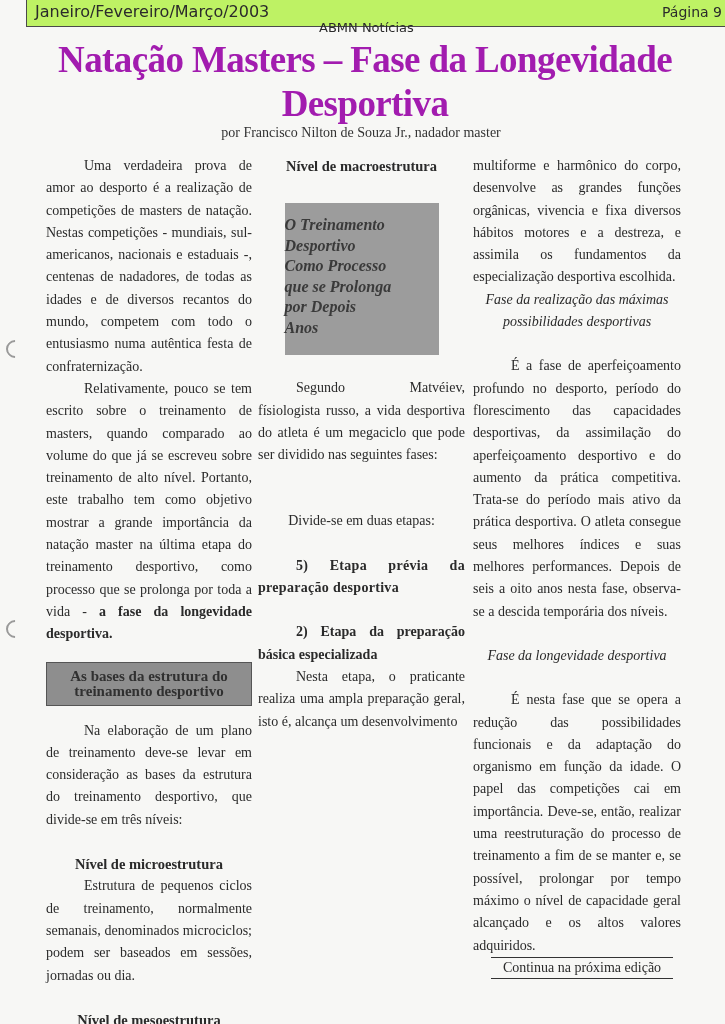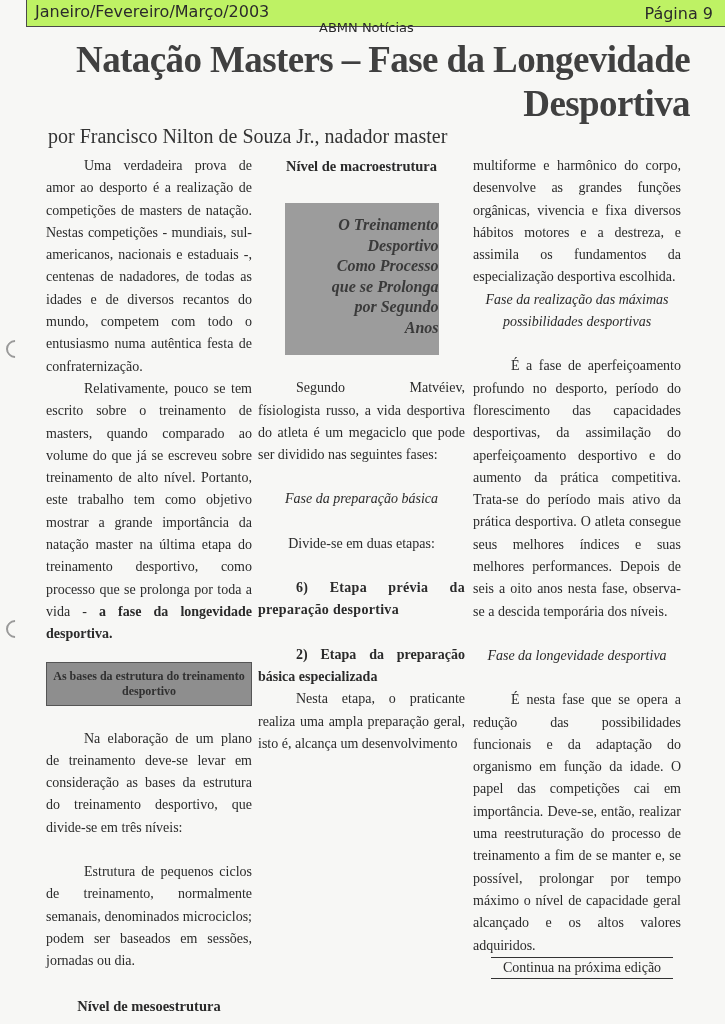--- a/index.html
+++ b/index.html
@@ -13,56 +13,56 @@
   .header-bar {
     position: absolute; left: 26px; top: 0; width: 702px; height: 27px;
     background: #bef264;
     border: 1px solid #4a4a4a; border-top: none;
     box-sizing: border-box;
     font-family: "DejaVu Sans", sans-serif;
     color: #2b2b2b;
   }
   .header-bar .issue { position: absolute; left: 8px; top: 2px; font-size: 16px; }
   .header-bar .pub { position: absolute; left: 292px; top: 20px; font-size: 13px; }
-  .header-bar .page { position: absolute; right: 14px; top: 4px; font-size: 16px; }
+  .header-bar .page { position: absolute; right: 5px; top: 4px; font-size: 14px; }
 
   .title {
     position: absolute; left: 40px; top: 38px; width: 650px;
-    text-align: right; font-weight: bold;
+    text-align: center; font-weight: bold;
     font-size: 37px; line-height: 44px; letter-spacing: -0.6px;
-    color: #404040;
+    color: #a21caf;
   }
   .byline {
-    position: absolute; left: 48px; top: 125px; width: 650px;
-    font-size: 20px; color: #333;
+    position: absolute; left: 36px; top: 125px; width: 650px;
+    text-align: center; font-size: 14px; color: #333;
   }
 
   .col { position: absolute; font-size: 14px; line-height: 22.3px; text-align: justify; }
   .col1 { left: 46px; top: 155px; width: 206px; }
   .col2 { left: 258px; top: 155px; width: 207px; }
   .col3 { left: 473px; top: 155px; width: 208px; }
 
   .col p { margin: 0; }
   .indent { text-indent: 38px; }
   .center { text-align: center; }
   .bold { font-weight: bold; }
   .ital { font-style: italic; }
   .subhead { font-weight: bold; text-align: center; font-size: 14.5px; }
   .gap { height: 22px; }
 
   .sidebar-box {
-    margin: 4px 0 12px 0; padding: 6px 2px;
+    margin: 4px 0 4px 0; padding: 6px 2px;
     background: #8e8e8e; border: 1px solid #555;
-    text-align: center; font-weight: bold; font-size: 12px; line-height: 15px;
+    text-align: center; font-weight: bold; font-size: 15px; line-height: 15px;
     color: #303030;
   }
   .pullquote {
     margin: 26px auto 0 auto; width: 154px; height: 152px;
     background: #9c9c9c;
-    text-align: right; font-style: italic; font-weight: bold;
+    text-align: left; font-style: italic; font-weight: bold;
     font-size: 16px; line-height: 20.5px; color: #3a3a3a;
     padding-top: 12px; box-sizing: border-box;
   }
   .continue-box {
     margin-top: 0px; border-top: 1.5px solid #333; border-bottom: 1.5px solid #333;
     text-align: center; font-size: 14px; line-height: 20px; width: 182px; margin-left: 18px;
   }
   .binder-mark {
     position: absolute; width: 14px; height: 14px;
     border: 2px solid #9a9a9a; border-radius: 50%;
@@ -86,44 +86,44 @@
 <div class="byline">por Francisco Nilton de Souza Jr., nadador master</div>
 
 <div class="col col1">
   <p class="indent">Uma verdadeira prova de amor ao desporto é a realização de competições de masters de natação. Nestas competições - mundiais, sul-americanos, nacionais e estaduais -, centenas de nadadores, de todas as idades e de diversos recantos do mundo, competem com todo o entusiasmo numa autêntica festa de confraternização.</p>
   <p class="indent"><span>Relativamente, pouco se tem escrito sobre o treinamento de masters, quando comparado ao volume do que já se escreveu sobre treinamento de alto nível. Portanto, este trabalho tem como objetivo mostrar a grande importância da natação master na última etapa do treinamento desportivo, como processo que se prolonga por toda a vida - </span><span class="bold">a fase da longevidade desportiva.</span></p>
   <div style="height:12px"></div>
   <div class="sidebar-box">As bases da estrutura do treinamento desportivo</div>
   <div style="height:10px"></div>
   <p class="indent">Na elaboração de um plano de treinamento deve-se levar em consideração as bases da estrutura do treinamento desportivo, que divide-se em três níveis:</p>
   <div class="gap"></div>
+  <p class="subhead">Nível de microestrutura</p>
   <p class="indent">Estrutura de pequenos ciclos de treinamento, normalmente semanais, denominados microciclos; podem ser baseados em sessões, jornadas ou dia.</p>
   <div class="gap"></div>
   <p class="subhead">Nível de mesoestrutura</p>
 
 </div>
 
 <div class="col col2">
   <p class="subhead">Nível de macroestrutura</p>
   <div class="pullquote">
     <div>O Treinamento</div>
     <div>Desportivo</div>
     <div>Como Processo</div>
     <div>que se Prolonga</div>
-    <div>por Segundo</div>
+    <div>por Depois</div>
     <div>Anos</div>
   </div>
   <div style="height:22px"></div>
   <p class="indent">Segundo Matvéiev, físiologista russo, a vida desportiva do atleta é um megaciclo que pode ser dividido nas seguintes fases:</p>
   <div class="gap"></div>
-  <p class="center ital">Fase da preparação básica</p>
   <div class="gap"></div>
   <p class="center">Divide-se em duas etapas:</p>
   <div class="gap"></div>
-  <p class="bold" style="text-indent:38px; letter-spacing:0.3px;">6) Etapa prévia da preparação desportiva</p>
+  <p class="bold" style="text-indent:38px; letter-spacing:0.3px;">5) Etapa prévia da preparação desportiva</p>
   <div class="gap"></div>
   <p class="bold" style="text-indent:38px;">2) Etapa da preparação básica especializada</p>
   <p class="indent">Nesta etapa, o praticante realiza uma ampla preparação geral, isto é, alcança um desenvolvimento</p>
 </div>
 
 <div class="col col3">
   <p>multiforme e harmônico do corpo, desenvolve as grandes funções orgânicas, vivencia e fixa diversos hábitos motores e a destreza, e assimila os fundamentos da especialização desportiva escolhida.</p>
   <p class="center ital" style="padding:0 10px;">Fase da realização das máximas possibilidades desportivas</p>
   <div class="gap"></div>
   <p class="indent">É a fase de aperfeiçoamento profundo no desporto, período do florescimento das capacidades desportivas, da assimilação do aperfeiçoamento desportivo e do aumento da prática competitiva. Trata-se do período mais ativo da prática desportiva. O atleta consegue seus melhores índices e suas melhores performances. Depois de seis a oito anos nesta fase, observa-se a descida temporária dos níveis.</p>

